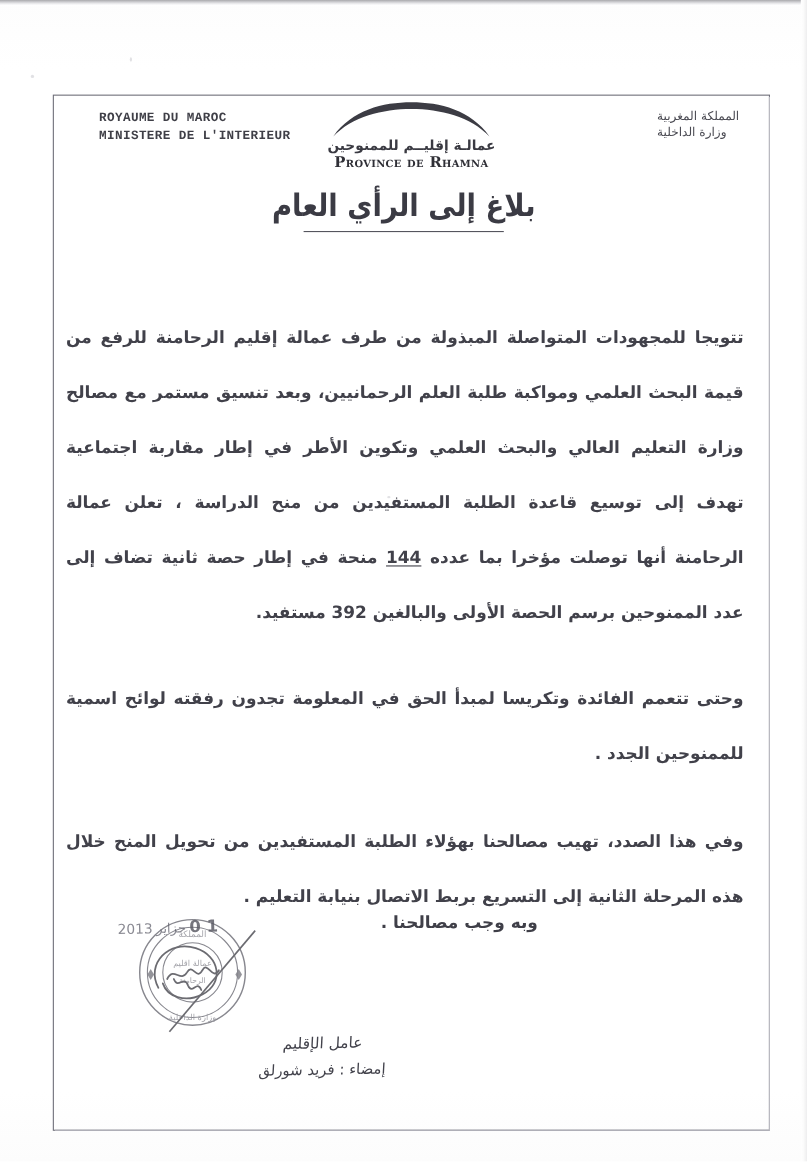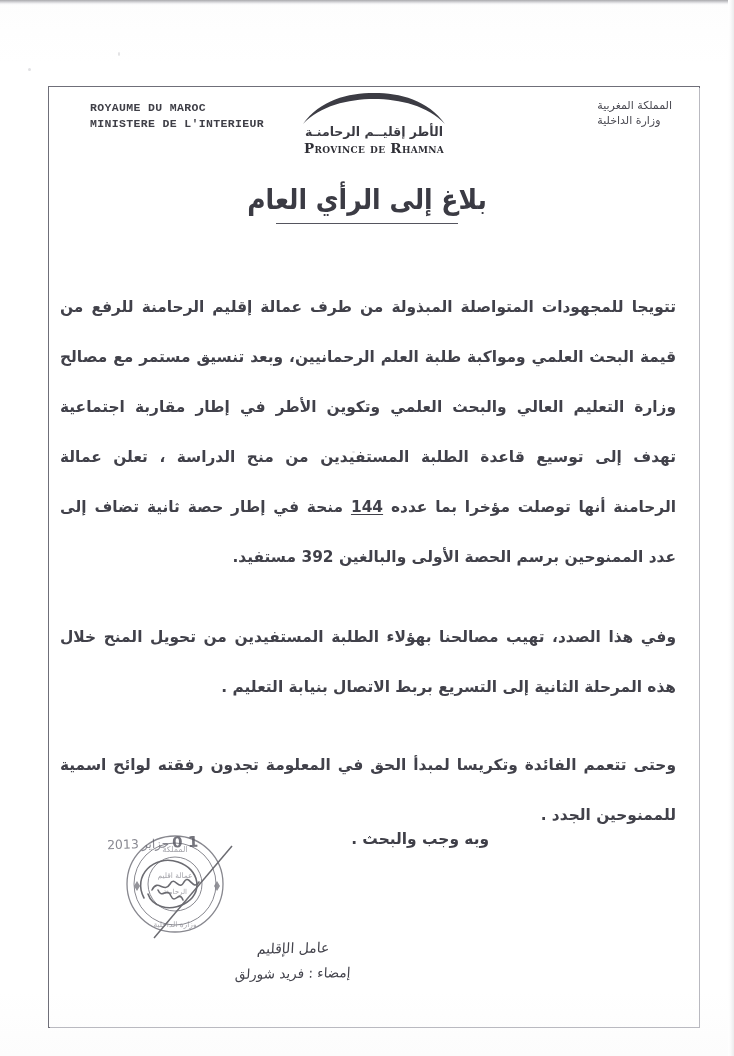--- a/index.html
+++ b/index.html
@@ -72,21 +72,21 @@
     margin-top:-2px;letter-spacing:.5px;
   }
   .logo-fr{
     font-family:"DejaVu Serif","Liberation Serif",serif;
     font-size:13.5px;color:#2f2f36;letter-spacing:.3px;
     font-variant:small-caps;font-weight:bold;margin-top:1px;text-align:center;
   }
 
   
   .title-wrap{
-    position:absolute;left:0;top:172px;width:734px;text-align:center;margin-top:13px;
+    position:absolute;left:0;top:172px;width:734px;text-align:center;
   }
   .title-ar{
     direction:rtl;
     font-family:"DejaVu Sans",sans-serif;
     font-weight:bold;font-size:25px;color:#3b3b44;
     letter-spacing:1px;
     transform:scaleY(1.12);
     display:inline-block;
   }
   .title-rule{
@@ -185,40 +185,40 @@
     <div>وزارة الداخلية</div>
   </div>
 
   <div class="logo">
     <span>
       <svg width="148" height="34" viewBox="0 0 148 34" aria-hidden="true">
         <path d="M3 32 C 20 8, 48 1, 74 1 C 100 1, 128 8, 145 32
                  C 128 14, 100 7, 74 7 C 48 7, 20 14, 3 32 Z" fill="#3c3c44"></path>
       </svg>
     </span>
-    <div class="logo-ar">الأطر إقليــم الرحامنـة</div>
+    <div class="logo-ar">عمالـة إقليــم للممنوحين</div>
     <div class="logo-fr">Province de Rhamna</div>
   </div>
 </div>
 
 <div class="title-wrap">
   <div class="title-ar">بلاغ إلى الرأي العام</div>
   <div class="title-rule"></div>
 </div>
 
 <div class="body-block">
 
   <p class="para p1"><span>تتويجا للمجهودات المتواصلة المبذولة من طرف عمالة إقليم الرحامنة للرفع من قيمة البحث العلمي ومواكبة طلبة العلم الرحمانيين، وبعد تنسيق مستمر مع مصالح وزارة التعليم العالي والبحث العلمي وتكوين الأطر في إطار مقاربة اجتماعية تهدف إلى توسيع قاعدة الطلبة المستفيدين من منح الدراسة ، تعلن عمالة الرحامنة أنها توصلت مؤخرا بما عدده </span><span class="num-u">144</span><span> منحة في إطار حصة ثانية تضاف إلى عدد الممنوحين برسم الحصة الأولى والبالغين </span><span class="num">392</span><span> مستفيد.</span></p>
 
+  <p class="para p3">وحتى تتعمم الفائدة وتكريسا لمبدأ الحق في المعلومة تجدون رفقته لوائح اسمية للممنوحين الجدد .</p>
+
   <p class="para p2">وفي هذا الصدد، تهيب مصالحنا بهؤلاء الطلبة المستفيدين من تحويل المنح خلال هذه المرحلة الثانية إلى التسريع بربط الاتصال بنيابة التعليم .</p>
-
-  <p class="para p3">وحتى تتعمم الفائدة وتكريسا لمبدأ الحق في المعلومة تجدون رفقته لوائح اسمية للممنوحين الجدد .</p>
-</div>
-
-<div class="closing">وبه وجب والبحث .</div>
+</div>
+
+<div class="closing">وبه وجب مصالحنا .</div>
 
 <div class="date-stamp">
   <span class="d-num">1 0</span><span class="d-mon">جزاير</span><span class="d-yr">2013</span>
 </div>
 
 <div class="seal">
   <svg width="118" height="108" viewBox="0 0 118 108" aria-hidden="true">
     <g fill="none" stroke="#5a5a64" stroke-width="1.3">
       <circle cx="57" cy="52" r="48"></circle>
       <circle cx="57" cy="52" r="41" stroke-width="1"></circle>

